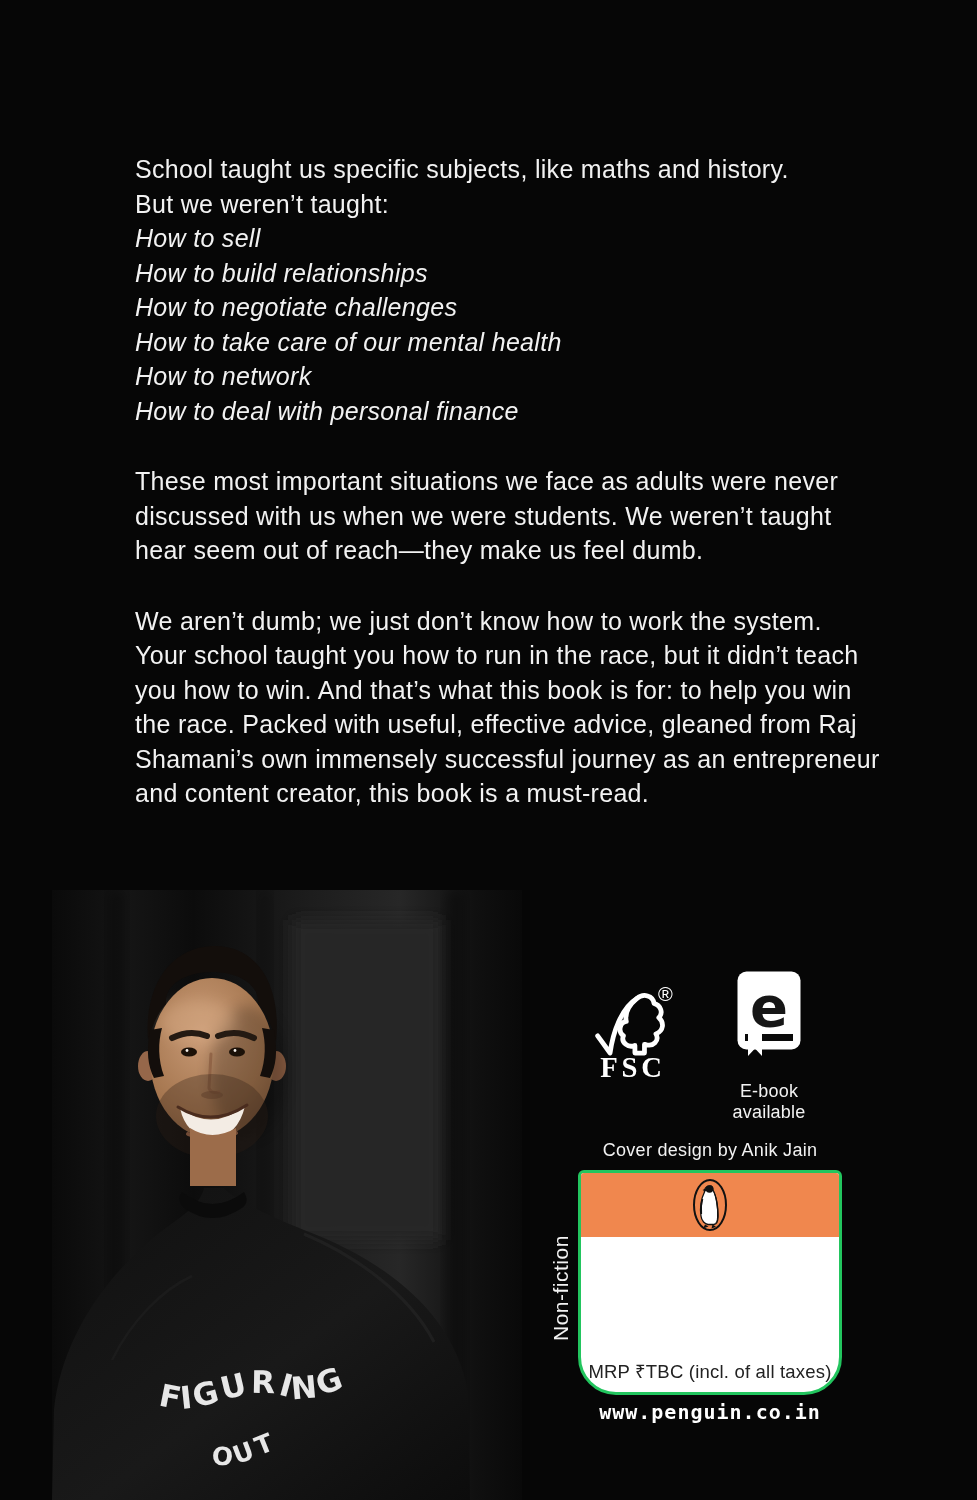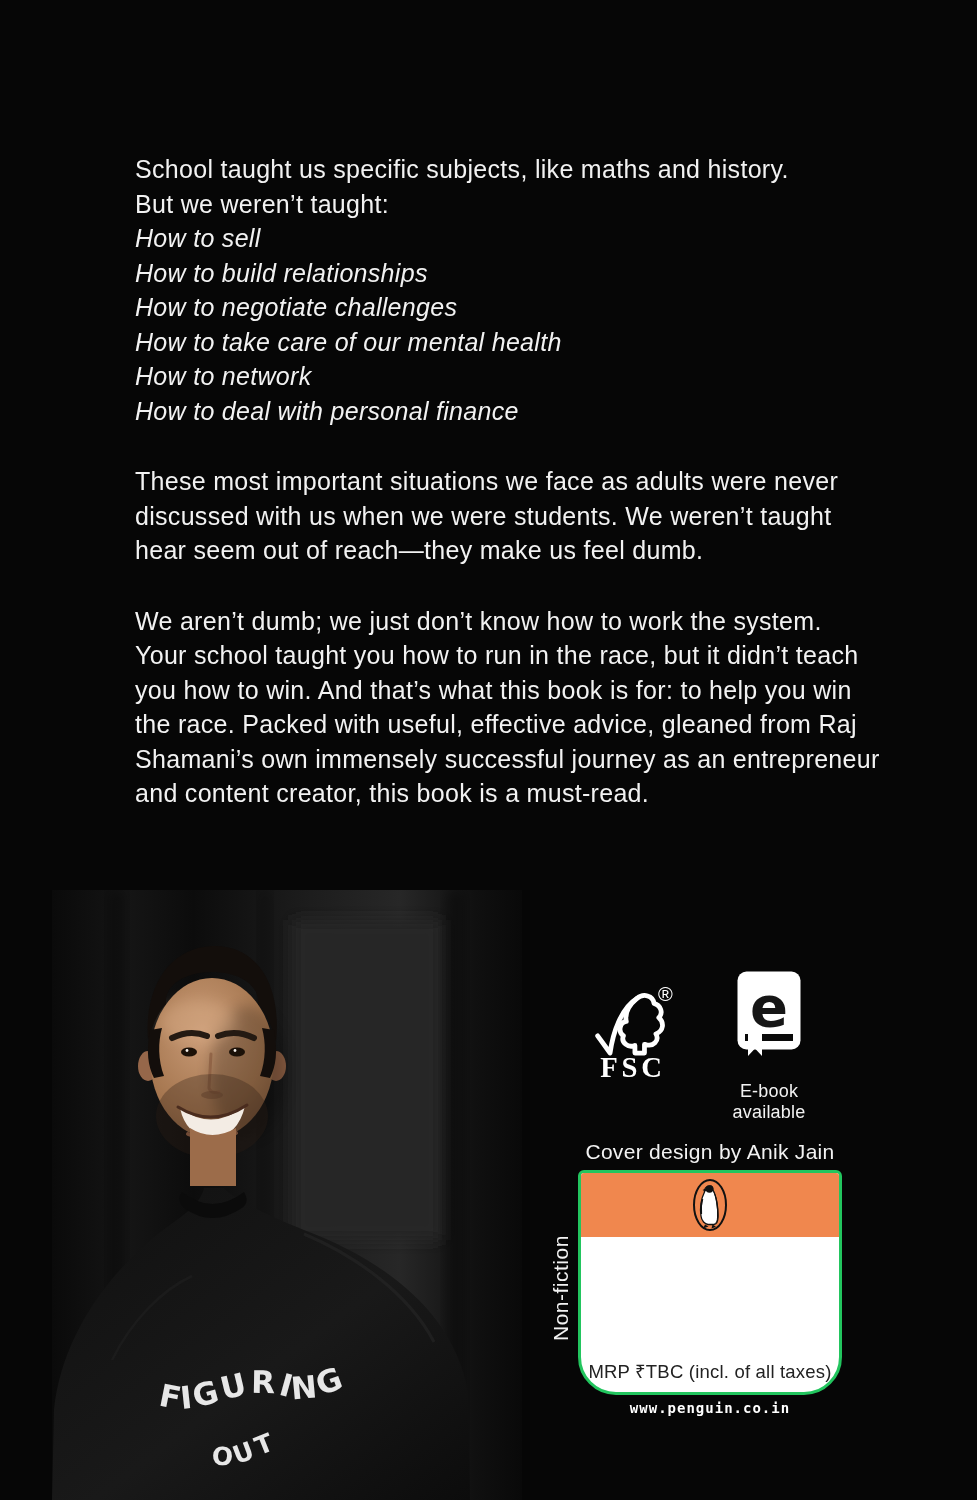--- a/index.html
+++ b/index.html
@@ -19,41 +19,41 @@
   .para-gap{height:36px;}
   
   .photo{position:absolute;left:52px;top:890px;width:470px;height:610px;}
   
   .fsc{position:absolute;left:590px;top:980px;width:86px;}
   .ebook{position:absolute;left:703px;top:970px;width:132px;text-align:center;color:#f2f2f2;}
   .ebook-label{font-size:18px;margin-top:19px;letter-spacing:0.2px;}
   
   .cover-credit{
     position:absolute;left:566px;top:1140px;width:288px;text-align:center;
-    font-size:21px;color:#f2f2f2;letter-spacing:0.3px;
+    font-size:18px;color:#f2f2f2;letter-spacing:0.3px;
   }
   .penguin-box{
     position:absolute;left:578px;top:1170px;width:264px;height:225px;
     box-sizing:border-box;border:3px solid #22c55e;
     border-radius:6px 6px 38px 38px;overflow:hidden;background:#FFFFFF;
   }
   .band{height:64px;background:#F0874E;display:flex;align-items:center;justify-content:center;}
   .mrp{
     position:absolute;left:0;right:0;bottom:9px;text-align:center;
     font-size:18.5px;color:#222222;letter-spacing:0.2px;
   }
   .nonfiction{
     position:absolute;left:549px;top:1341px;
     transform-origin:0 0;transform:rotate(-90deg);
     font-size:21px;color:#f2f2f2;letter-spacing:0.5px;white-space:nowrap;
   }
   .site-url{
     position:absolute;left:578px;top:1400px;width:264px;text-align:center;
     font-family:"DejaVu Sans Mono", monospace;font-weight:bold;
-    font-size:14px;letter-spacing:1px;color:#ffffff;
+    font-size:20px;letter-spacing:1px;color:#ffffff;
   }
 </style>
 </head>
 <body>
 
 <div class="canvas">
 
   <section class="blurb">
     <div class="line">School taught us specific subjects, like maths and history.</div>
     <div class="line">But we weren’t taught:</div>

